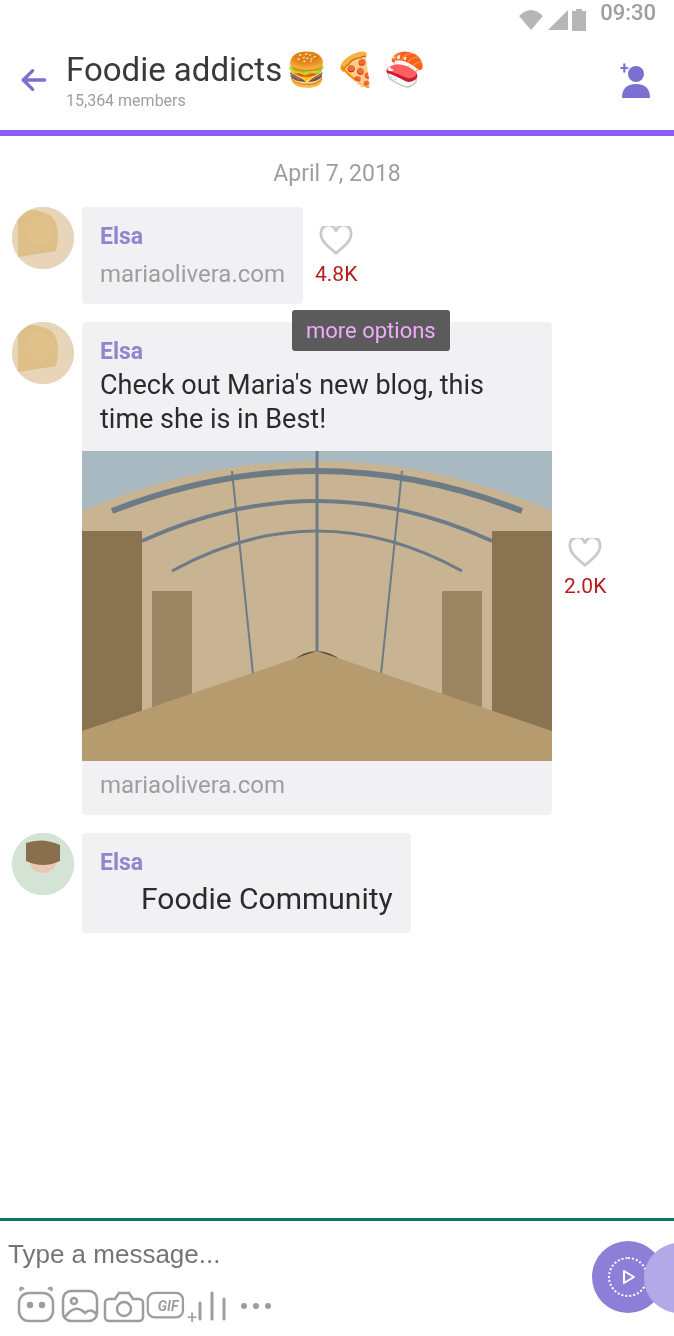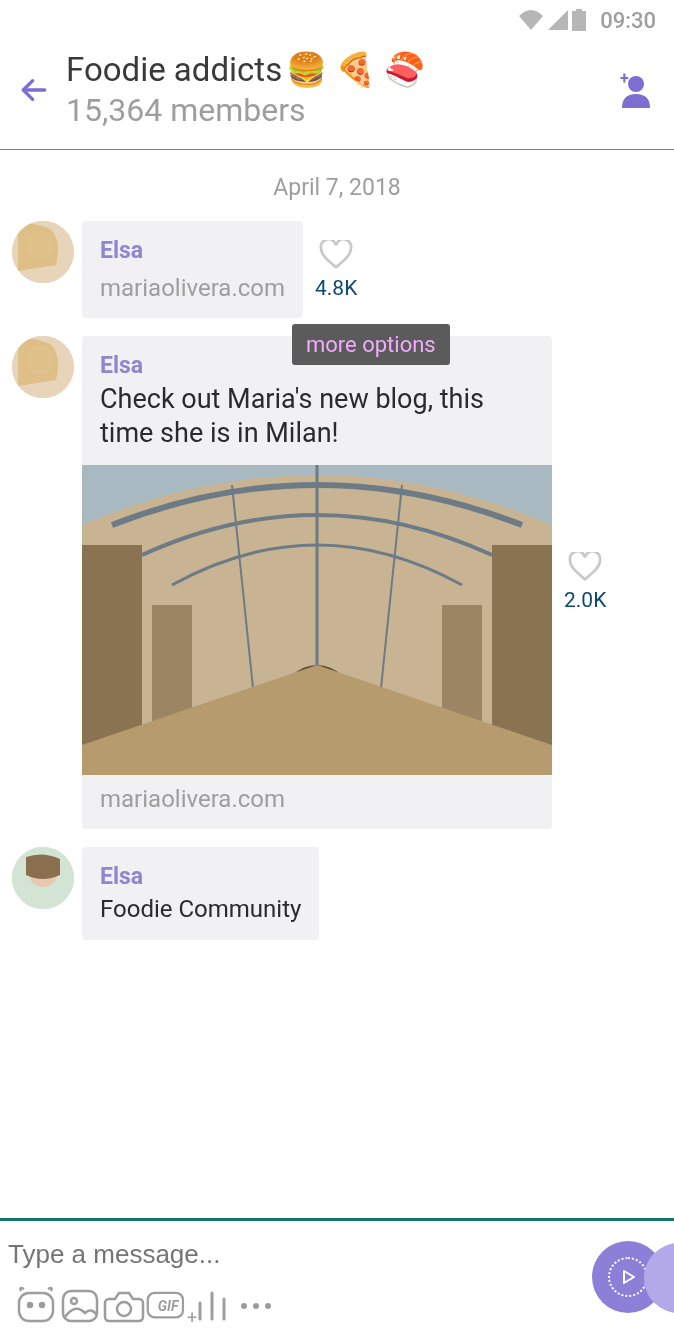--- a/index.html
+++ b/index.html
@@ -10,40 +10,39 @@
   background: #ffffff;
   overflow: hidden;
   position: relative;
 }
 
 
 .status-bar {
   height: 40px;
   display: flex;
   justify-content: flex-end;
-  align-items: center;
   padding: 0 18px;
   gap: 14px;
   color: #9e9e9e;
   font-size: 22px;
   font-weight: 500;
 }
 .status-icons { display: inline-flex; gap: 4px; align-items: center; }
 
 
 .header {
   display: flex;
   align-items: center;
   padding: 10px 18px 20px 10px;
-  border-bottom: 1px solid #8b5cf6;
+  border-bottom: 6px solid #8b5cf6;
 }
 .back-btn { width: 48px; height: 48px; display: flex; align-items: center; justify-content: center; }
 .header-title-block { flex: 1; margin-left: 8px; }
 .header-title { font-size: 33px; font-weight: 400; color: #3a3a3a; display: flex; align-items: center; gap: 4px; }
-.header-sub { font-size: 32px; color: #9e9e9e; margin-top: 2px; }
+.header-sub { font-size: 16px; color: #9e9e9e; margin-top: 2px; }
 .invite-btn { width: 48px; height: 48px; display: flex; align-items: center; justify-content: center; }
 
 
 .messages { padding: 0 12px; overflow: hidden; }
 .date-sep { text-align: center; color: #9e9e9e; font-size: 23px; padding: 24px 0 20px; }
 
 .msg-row { display: flex; align-items: flex-start; margin-bottom: 18px; position: relative; }
 .avatar {
   width: 62px; height: 62px; border-radius: 50%;
   background: #ddd;
@@ -57,21 +56,21 @@
   border-radius: 4px;
   padding: 16px 18px;
   max-width: 470px;
   flex-shrink: 0;
 }
 .bubble .sender { color: #8d87ce; font-weight: 700; font-size: 23px; margin-bottom: 4px; }
 .bubble .body { color: #2b2b2b; font-size: 27px; line-height: 1.25; }
 .bubble .body a { color: #5482c2; text-decoration: underline; word-break: break-all; }
 .bubble .domain { color: #9e9e9e; font-size: 24px; margin-top: 10px; }
 .like-col { display: flex; flex-direction: column; align-items: center; justify-content: center; margin-left: 12px; align-self: center; }
-.like-count { color: #0c4a6e; font-size: 21px; margin-top: 6px; }
+.like-count { color: #b91c1c; font-size: 21px; margin-top: 6px; }
 
 .image-attach {
   margin: 14px -18px 0 -18px;
   height: 310px;
   background: linear-gradient(180deg,#b0c4d4 0%, #c9b28c 40%, #8b7355 100%);
   position: relative;
   overflow: hidden;
 }
 
 .tooltip {
@@ -201,21 +200,21 @@
     <div class="avatar">
       <svg viewBox="0 0 62 62">
           <rect width="62" height="62" fill="#e8d4b8"></rect>
           <circle cx="28" cy="24" r="14" fill="#f4e2c8"></circle>
           <path d="M6 4 Q20 0 38 8 Q50 18 44 44 L6 50Z" fill="#d9b97a" opacity="0.8"></path>
         </svg>
     </div>
     <div class="bubble" style="position:relative;">
       <div class="tooltip">more options</div>
       <div class="sender">Elsa</div>
-      <div class="body">Check out Maria's new blog, this time she is in Milan!</div>
+      <div class="body">Check out Maria's new blog, this time she is in Best!</div>
       <div class="image-attach">
         <svg width="100%" height="100%" viewBox="0 0 470 310" preserveAspectRatio="xMidYMid slice">
           <rect width="470" height="310" fill="#a9b9c2"></rect>
           <path d="M0 60 Q235 -40 470 60 L470 310 L0 310 Z" fill="#c8b493"></path>
           <path d="M30 60 Q235 -20 440 60" stroke="#6c7b85" stroke-width="6" fill="none"></path>
           <path d="M60 90 Q235 10 410 90" stroke="#6c7b85" stroke-width="4" fill="none"></path>
           <path d="M90 120 Q235 40 380 120" stroke="#6c7b85" stroke-width="3" fill="none"></path>
           <line x1="235" y1="0" x2="235" y2="310" stroke="#6c7b85" stroke-width="3"></line>
           <line x1="150" y1="20" x2="180" y2="310" stroke="#6c7b85" stroke-width="2"></line>
           <line x1="320" y1="20" x2="290" y2="310" stroke="#6c7b85" stroke-width="2"></line>
@@ -240,21 +239,21 @@
   <div class="msg-row">
     <div class="avatar">
       <svg viewBox="0 0 62 62">
           <rect width="62" height="62" fill="#d4e4d4"></rect>
           <circle cx="31" cy="26" r="14" fill="#e8c8b0"></circle>
           <path d="M14 10 Q31 4 48 12 L48 28 Q31 36 14 28 Z" fill="#8a6f4f"></path>
         </svg>
     </div>
     <div class="bubble">
       <div class="sender">Elsa</div>
-      <div class="body" style="font-size:24px;">Foodie Community</div>
+      <div class="body" style="font-size:30px;margin-left:41px;">Foodie Community</div>
     </div>
   </div>
 
 </div>
 
 <div class="compose">
   <input class="compose-input" placeholder="Type a message..." style="">
   <div class="compose-row">
     <div class="compose-icon">
       <svg width="42" height="42" viewBox="0 0 42 42" fill="none" stroke="#9d9d9d" stroke-width="2.5">

